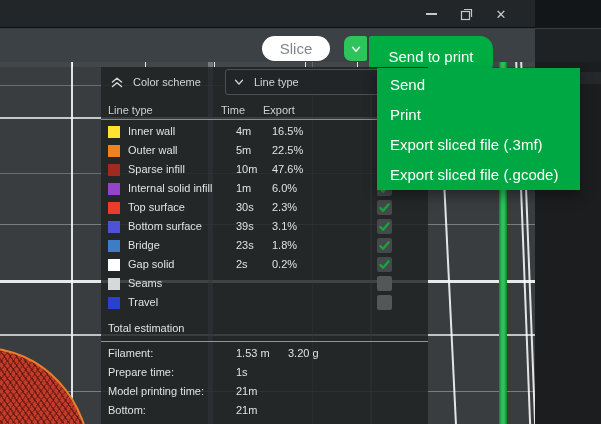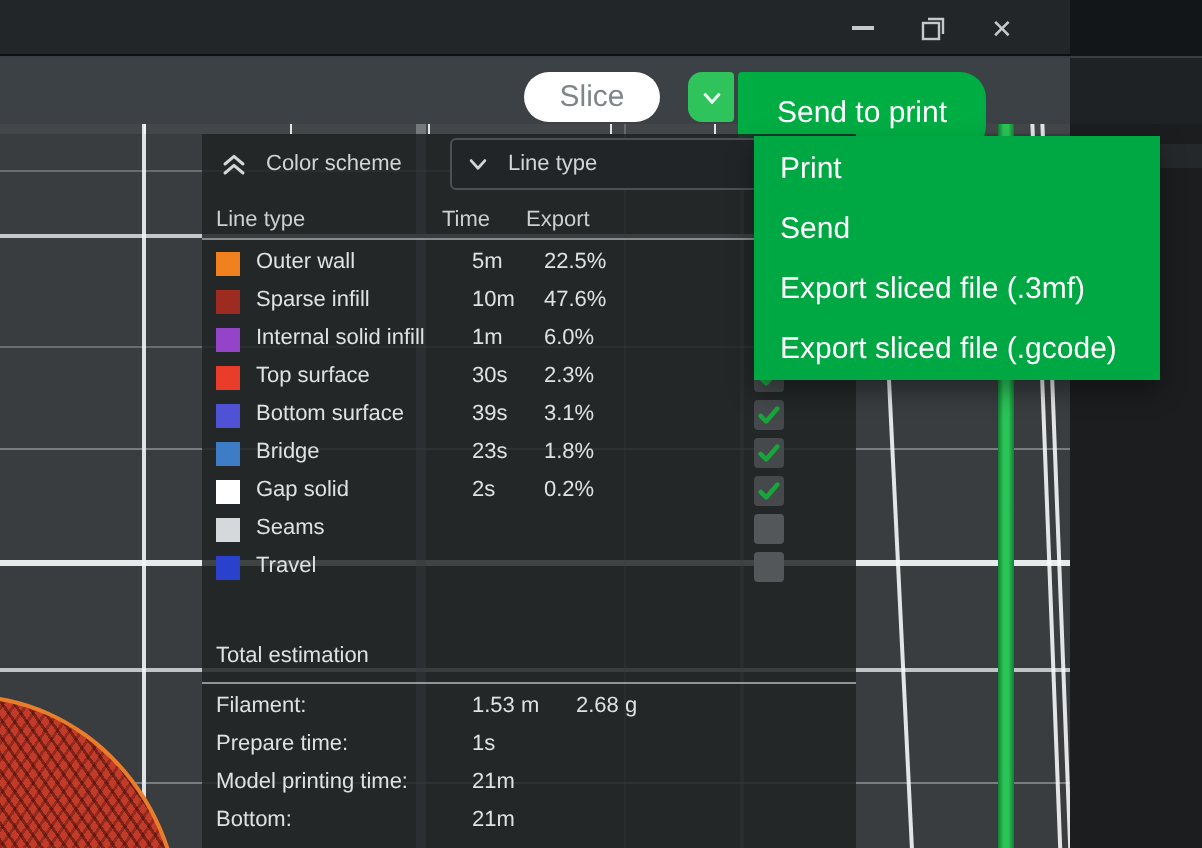--- a/index.html
+++ b/index.html
@@ -149,20 +149,31 @@
       </div>
     </div>
     <div class="col-headers">
       <span class="ch-0">Line type</span>
       <span class="ch-1">Time</span>
       <span class="ch-2">Export</span>
     </div>
     <div class="hdr-divider"></div>
     <div class="rows">
         <div class="trow">
+          <span class="sw" style="background: rgb(255, 227, 46);"></span>
+          <span class="lbl">Inner wall</span>
+          <span class="tm">4m</span>
+          <span class="pc">16.5%</span>
+          <span class="cb checked">
+            <svg width="13" height="13" viewBox="0 0 14 14">
+              <path d="M2.5 7.5 L5.5 10.5 L11.5 3.5" fill="none" stroke="#17A63C" stroke-width="2.4" stroke-linecap="round" stroke-linejoin="round"></path>
+            </svg>
+          </span>
+        </div>
+        <div class="trow">
           <span class="sw" style="background: rgb(241, 128, 31);"></span>
           <span class="lbl">Outer wall</span>
           <span class="tm">5m</span>
           <span class="pc">22.5%</span>
           <span class="cb checked">
             <svg width="13" height="13" viewBox="0 0 14 14">
               <path d="M2.5 7.5 L5.5 10.5 L11.5 3.5" fill="none" stroke="#17A63C" stroke-width="2.4" stroke-linecap="round" stroke-linejoin="round"></path>
             </svg>
           </span>
         </div>
@@ -246,40 +257,40 @@
           <span class="pc"></span>
           <span class="cb"></span>
         </div>
       </div>
     <div class="total-title">Total estimation</div>
     <div class="total-divider"></div>
     <div class="totals">
         <div class="trow">
           <span class="tlabel">Filament:</span>
           <span class="tval">1.53 m</span>
-          <span class="tval2">2.68 g</span>
+          <span class="tval2">3.20 g</span>
         </div>
         <div class="trow">
           <span class="tlabel">Prepare time:</span>
           <span class="tval">1s</span>
           <span class="tval2"></span>
         </div>
         <div class="trow">
           <span class="tlabel">Model printing time:</span>
           <span class="tval">21m</span>
           <span class="tval2"></span>
         </div>
         <div class="trow">
           <span class="tlabel">Bottom:</span>
           <span class="tval">21m</span>
           <span class="tval2"></span>
         </div>
       </div>
   </div>
 
   <div class="menu">
+      <div class="menu-item">Send</div>
       <div class="menu-item">Print</div>
-      <div class="menu-item">Send</div>
       <div class="menu-item">Export sliced file (.3mf)</div>
       <div class="menu-item">Export sliced file (.gcode)</div>
     </div>
 
 </div>
 
 </body></html>

